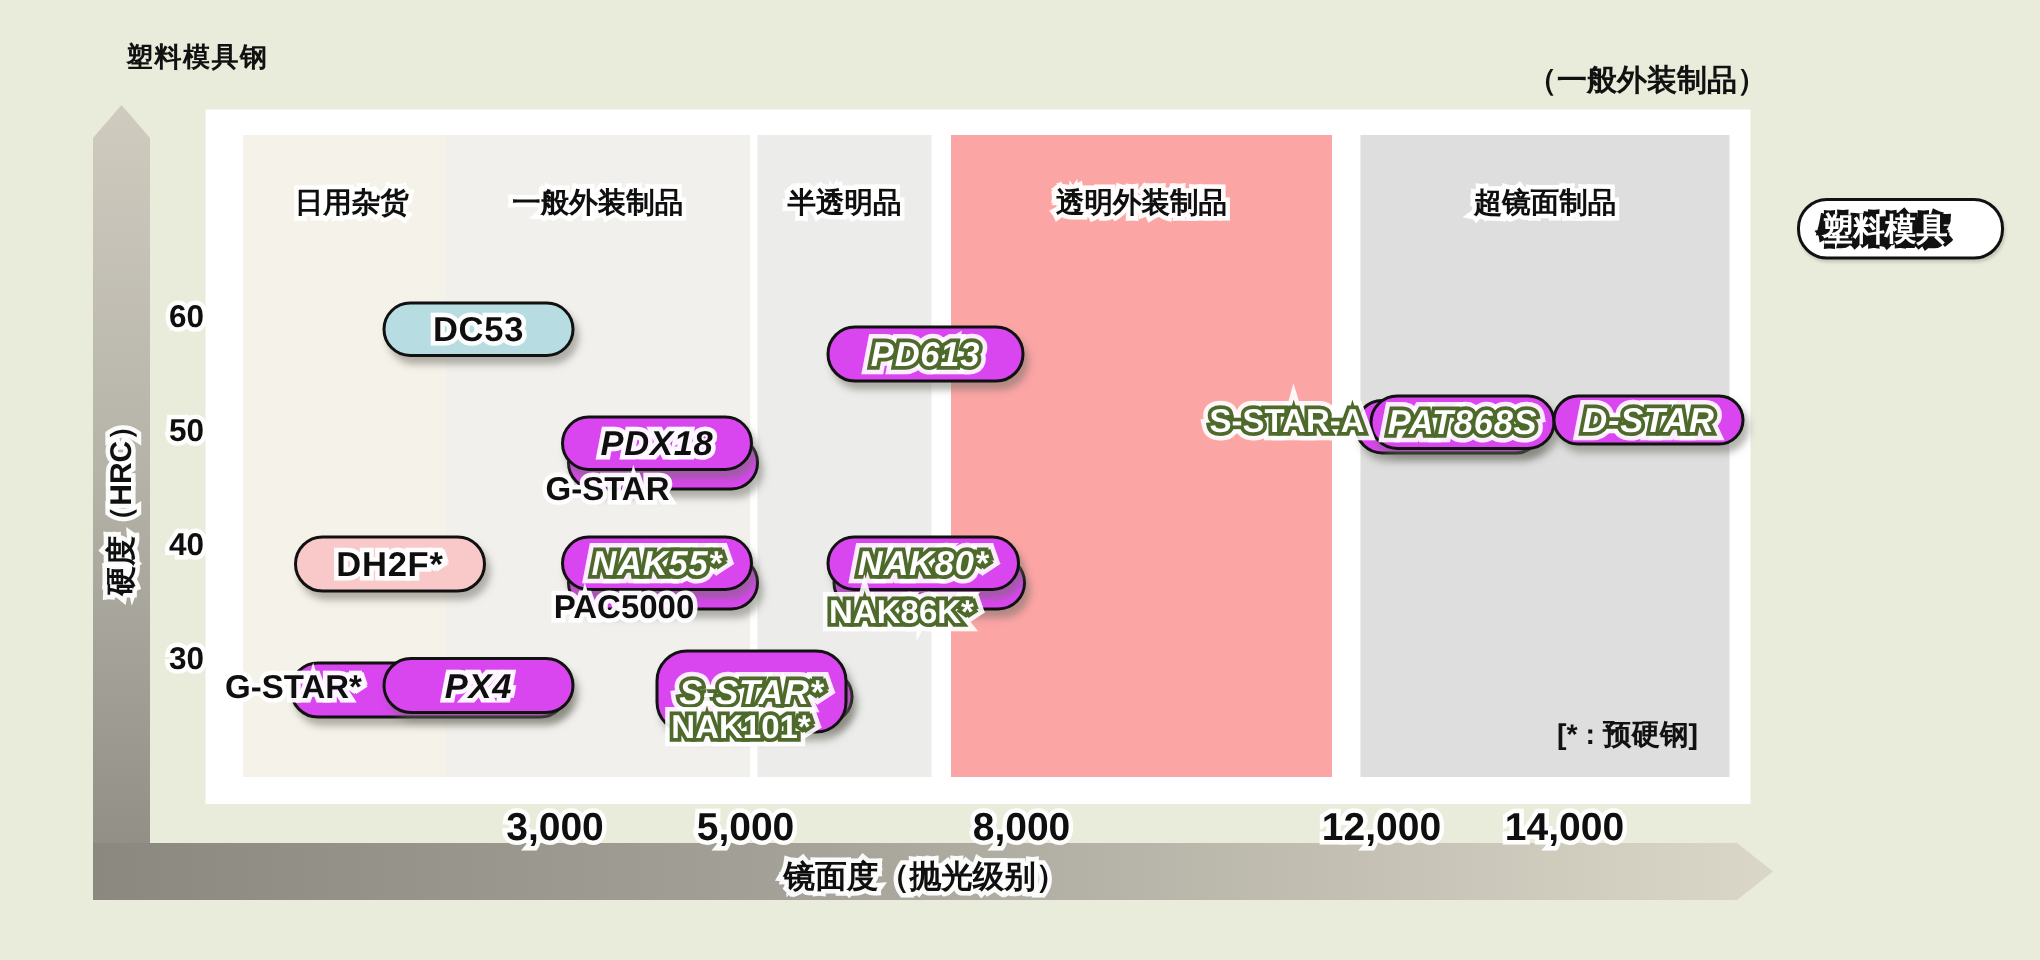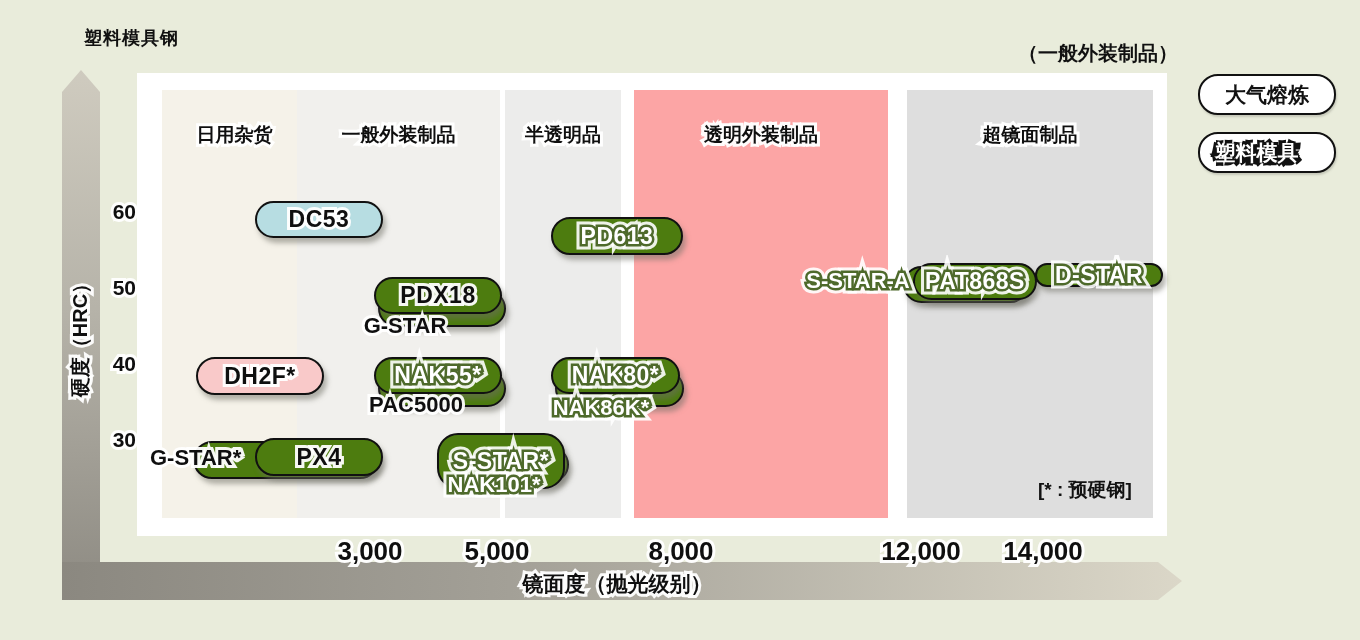--- a/index.html
+++ b/index.html
@@ -73,37 +73,34 @@
   .band5 { left:770px; width:246px; background:#dedede; }
   .note { position:absolute; left:1038px; top:477px; font-size:19px; font-weight:bold; color:#111; white-space:nowrap; }
   
   .pill {
     position:absolute; height:37px; border:2.5px solid #111; border-radius:21px;
     display:flex; align-items:center; justify-content:center;
     box-shadow:3px 5px 5px rgba(110,110,100,0.5);
     box-sizing:border-box;
   }
   .pill .txt { font-size:23px; letter-spacing:0.5px; }
-  .green { background:#4d7c0f; }
+  .green { background:#d946ef;font-style:italic; }
   .blue  { background:#b7dde2; }
   .pink  { background:#f9c9c9; }
   .float-lbl { position:absolute; z-index:5; font-size:22px; }
   .ctr { transform:translateX(-50%); }
 </style>
 </head>
 <body>
 
 <div id="stage">
 
   <div class="page-title">塑料模具钢</div>
   <div class="sub-title">（一般外装制品）</div>
 
-  <div class="legend-pill" style="top:74px;">
-    <span class="txt" style="font-weight:bold;color:#111;">大气熔炼</span>
-  </div>
   <div class="legend-pill" style="top:132px;">
     <span class="txt olb" data-text="特殊熔炼">塑料模具钢</span>
   </div>
 
   <div class="yaxis-bar"></div>
   <div class="xaxis-bar"></div>
 
   <div class="yaxis-label-wrap">
     <span class="halo" data-text="硬度（HRC）">硬度（HRC）</span>
   </div>
@@ -152,21 +149,21 @@
   </div>
   <div class="pill green" style="left:551px;top:217px;width:132px;height:38px;">
     <span class="txt olg" data-text="PD613">PD613</span>
   </div>
   <div class="pill green" style="left:374px;top:277px;width:128px;">
     <span class="txt halo" data-text="PDX18">PDX18</span>
   </div>
   <div class="pill green" style="left:913px;top:263px;width:124px;">
     <span class="txt olg" data-text="PAT868S">PAT868S</span>
   </div>
-  <div class="pill green" style="left:1035px;top:263px;width:128px;height:24px;">
+  <div class="pill green" style="left:1035px;top:263px;width:128px;height:34px;">
     <span class="txt olg" data-text="D-STAR">D-STAR</span>
   </div>
   <div class="pill pink" style="left:196px;top:357px;width:128px;height:38px;">
     <span class="txt halo" data-text="DH2F*">DH2F*</span>
   </div>
   <div class="pill green" style="left:374px;top:357px;width:128px;">
     <span class="txt olg" data-text="NAK55*">NAK55*</span>
   </div>
   <div class="pill green" style="left:551px;top:357px;width:129px;">
     <span class="txt olg" data-text="NAK80*">NAK80*</span>

